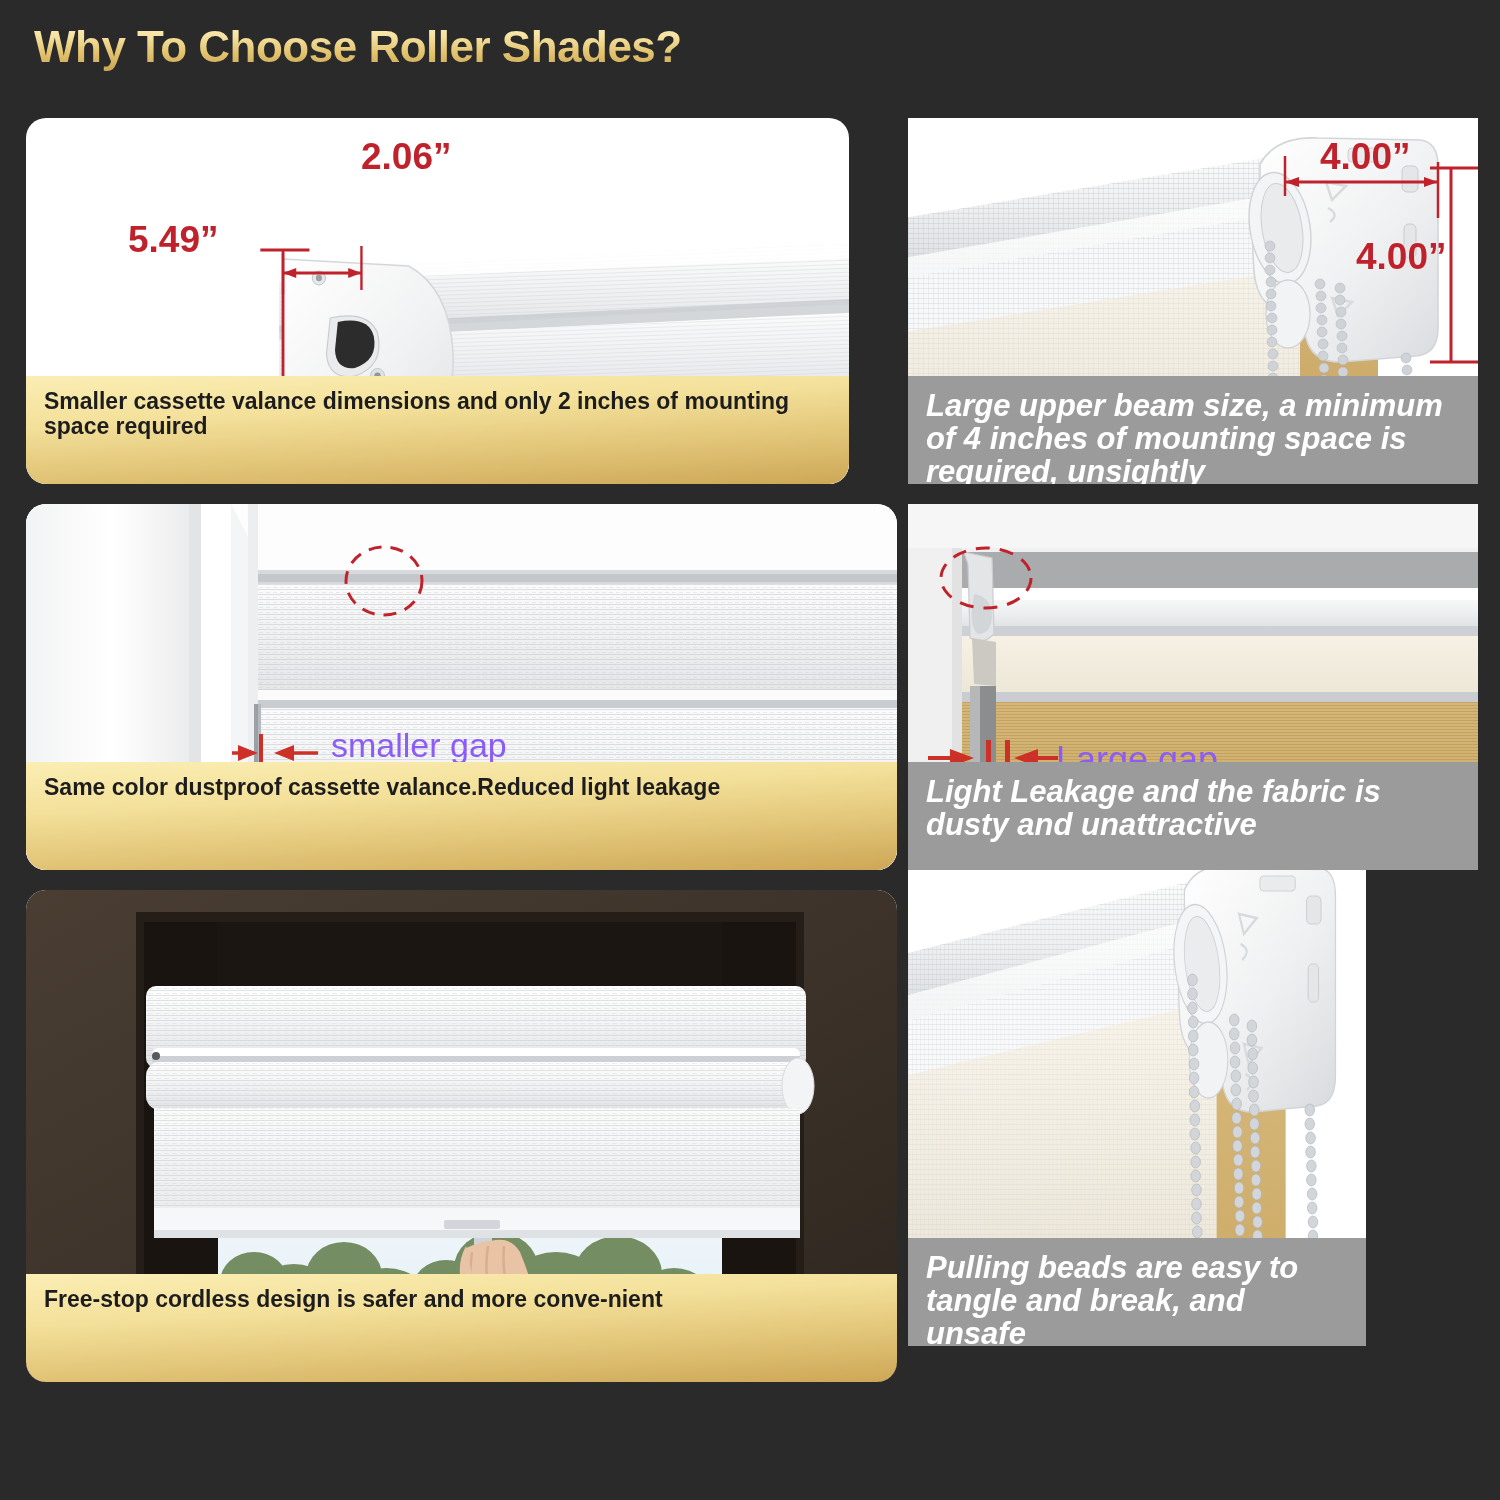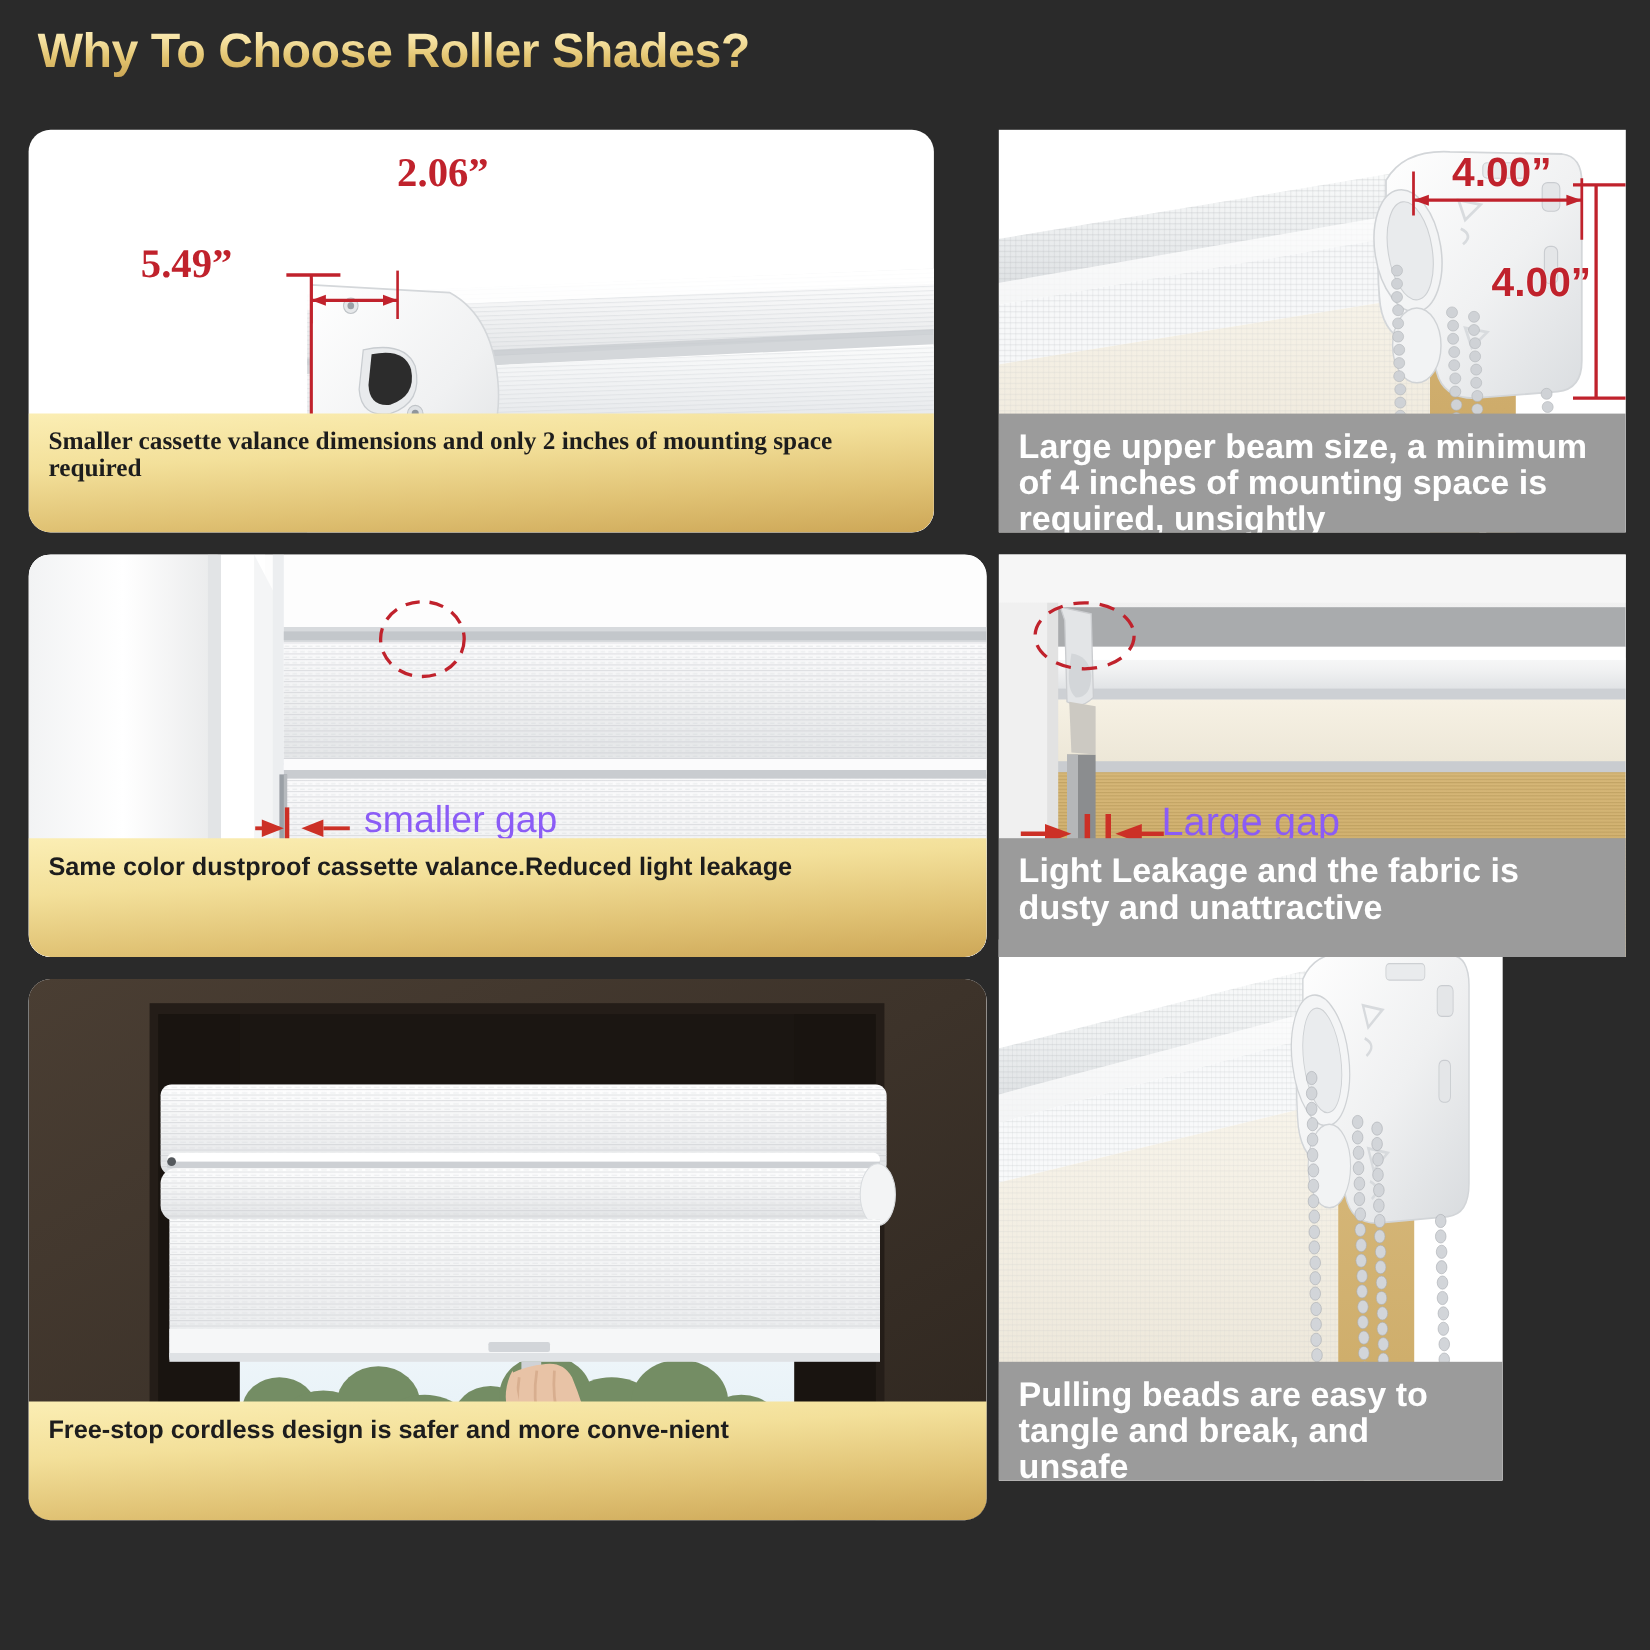--- a/index.html
+++ b/index.html
@@ -20,21 +20,21 @@
     -webkit-background-clip:text; background-clip:text;
     color:transparent; -webkit-text-fill-color:transparent;
     text-shadow:none; white-space:nowrap;
   }
 
   
   .panel { position:absolute; overflow:hidden; background:#fff; }
   .panel.left  { border-radius:20px; }
   .panel.right { border-radius:0; }
 
-  .p-tl { left:26px;  top:118px;  width:823px; height:366px;font-family:Liberation Serif, serif; }
+  .p-tl { left:26px;  top:118px;  width:823px; height:366px; }
   .p-tr { left:908px; top:118px;  width:570px; height:366px; }
   .p-ml { left:26px;  top:504px;  width:871px; height:366px; }
   .p-mr { left:908px; top:504px;  width:570px; height:366px; }
   .p-bl { left:26px;  top:890px;  width:871px; height:492px; }
   .p-br { left:908px; top:854px;  width:458px; height:492px; }
 
   .art { position:absolute; left:0; top:0; right:0; bottom:0; }
 
   
   .caption {
@@ -43,21 +43,21 @@
     font-weight:bold; line-height:1.07;
     z-index:40;
   }
   .caption.gold {
     background:linear-gradient(177deg,#fbeeb4 0%,#f3e09a 34%,#e0c274 70%,#cda757 100%);
     color:#1d1d1d;
     font-size:23px;
     border-bottom-left-radius:20px; border-bottom-right-radius:20px;
   }
   .caption.gray {
-    background:#9b9b9b; color:#ffffff; font-size:31px;
+    background:#9b9b9b; color:#ffffff; font-size:31px;font-style:italic;
   }
   .caption.gold.tall  { height:108px; }
   .caption.gray.tall  { height:108px; }
 
   
   .dim-txt { position:absolute; color:#c0222c; font-weight:bold; white-space:nowrap;
              text-shadow:0 0 2px rgba(255,255,255,.8); z-index:30; }
   .gap-txt { position:absolute; color:#8b5cf6; white-space:nowrap; font-weight:normal; z-index:30; }
 
   svg.overlay { position:absolute; left:0; top:0; width:100%; height:100%; z-index:28; pointer-events:none; }
@@ -405,21 +405,21 @@
       <ellipse cx="78" cy="74" rx="45" ry="30" fill="none" stroke="#c0222c" stroke-width="3" stroke-dasharray="14 10"></ellipse>
 
       <line x1="20" y1="254" x2="58" y2="254" stroke="#cc3026" stroke-width="4"></line>
       <polygon points="66,254 42,245 42,263" fill="#cc3026"></polygon>
       <rect x="78" y="236" width="5" height="38" fill="#cc3026"></rect>
       <rect x="97" y="236" width="5" height="38" fill="#cc3026"></rect>
       <line x1="128" y1="254" x2="150" y2="254" stroke="#cc3026" stroke-width="4"></line>
       <polygon points="106,254 130,245 130,263" fill="#cc3026"></polygon>
     </svg>
 
-    <div class="gap-txt" style="left:148px; top:222px; font-size:36px;">Large gap</div>
+    <div class="gap-txt" style="left:148px; top:235px; font-size:36px;">Large gap</div>
   </div>
 
   <div class="caption gray tall">Light Leakage and the fabric is dusty and unattractive</div>
 </div>
 
 <div class="panel left p-bl">
   <div class="art">
     <svg class="overlay" viewBox="0 0 871 492" preserveAspectRatio="none">
       <defs>
         <linearGradient id="roomG" x1="0" y1="0" x2="1" y2="1">

